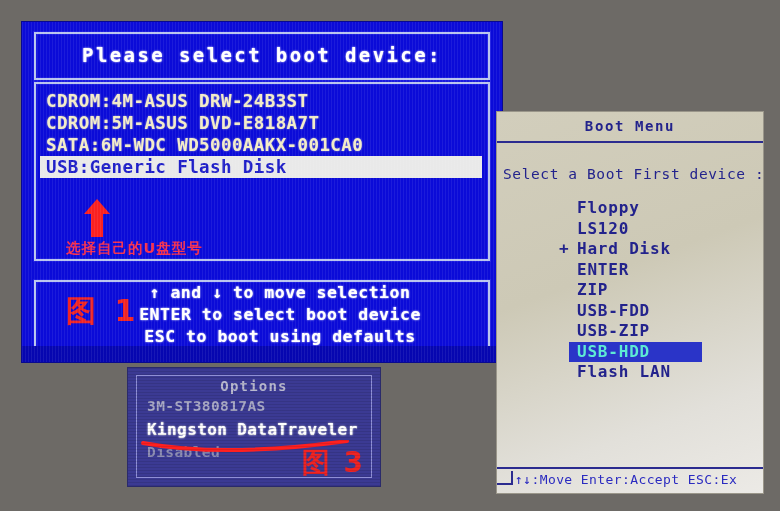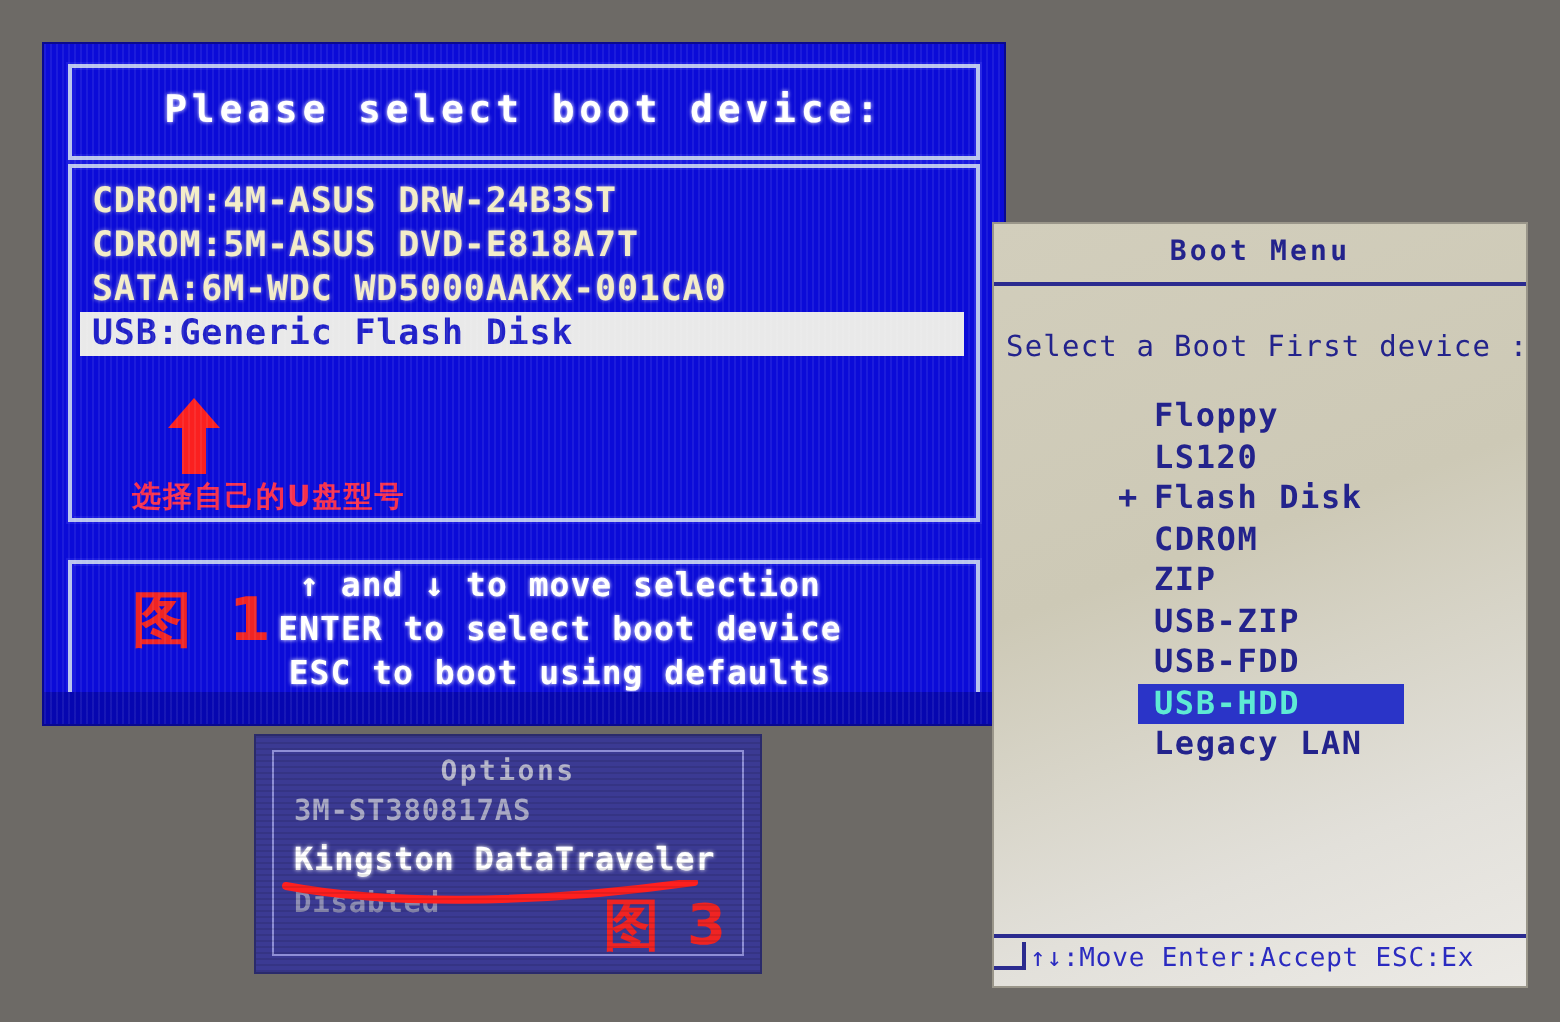--- a/index.html
+++ b/index.html
@@ -207,45 +207,45 @@
       <div class="bootrow">
         <span class="mark"></span>
         <span>Floppy</span>
       </div>
       <div class="bootrow">
         <span class="mark"></span>
         <span>LS120</span>
       </div>
       <div class="bootrow">
         <span class="mark">+</span>
-        <span>Flash Disk</span>
-      </div>
-      <div class="bootrow">
-        <span class="mark"></span>
-        <span>CDROM</span>
+        <span>Hard Disk</span>
+      </div>
+      <div class="bootrow">
+        <span class="mark"></span>
+        <span>ENTER</span>
       </div>
       <div class="bootrow">
         <span class="mark"></span>
         <span>ZIP</span>
       </div>
       <div class="bootrow">
         <span class="mark"></span>
+        <span>USB-FDD</span>
+      </div>
+      <div class="bootrow">
+        <span class="mark"></span>
         <span>USB-ZIP</span>
       </div>
-      <div class="bootrow">
-        <span class="mark"></span>
-        <span>USB-FDD</span>
-      </div>
       <div class="bootrow sel">
         <span class="mark"></span>
         <span>USB-HDD</span>
       </div>
       <div class="bootrow">
         <span class="mark"></span>
-        <span>Legacy LAN</span>
+        <span>Flash LAN</span>
       </div>
     </div>
 
     <div id="p2-status">
       <div class="tick"></div>
       <div class="sline">↑↓:Move Enter:Accept ESC:Ex</div>
     </div>
   </div>
 
   <div id="panel3">

